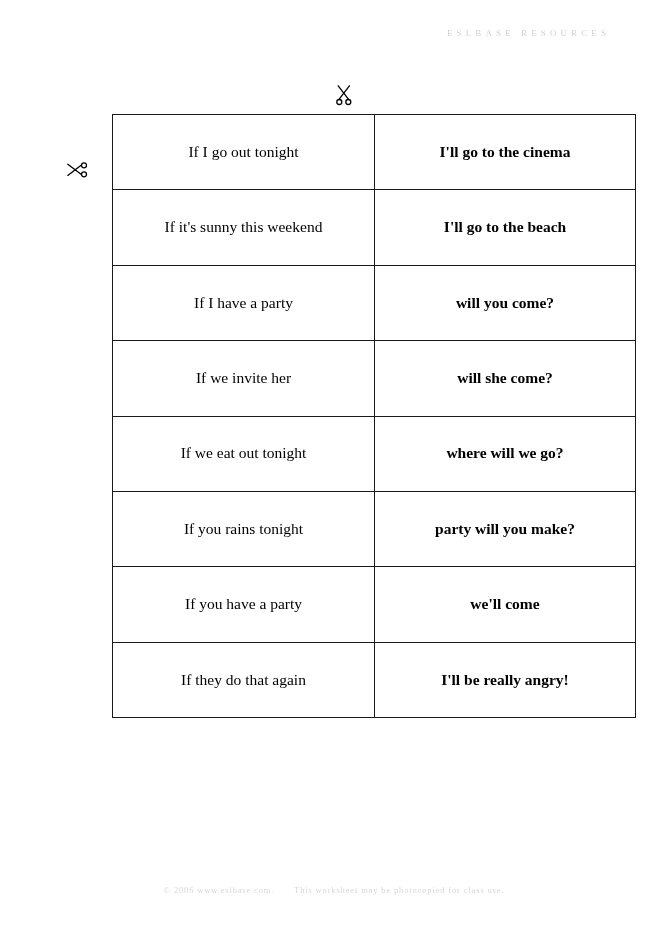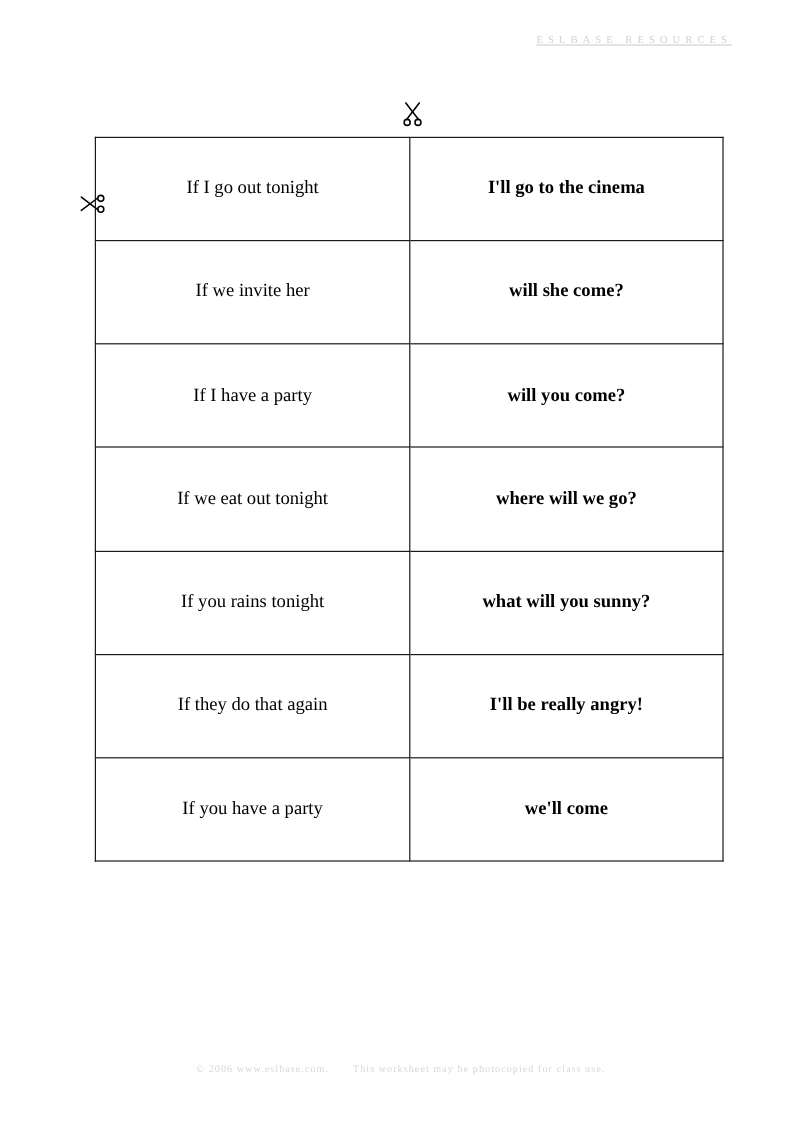--- a/index.html
+++ b/index.html
@@ -19,21 +19,20 @@
   .page-header {
     position: absolute;
     top: 28px;
     right: 58px;
     font-family: "Liberation Serif", "DejaVu Serif", serif;
     font-size: 9px;
     letter-spacing: 4.1px;
     color: #d2d2d2;
     white-space: nowrap;
     text-transform: uppercase;
-    text-decoration: underline;
   }
 
   
   .scissors {
     position: absolute;
     color: #000000;
     line-height: 1;
     user-select: none;
   }
   .scissors svg { display: block; }
@@ -43,21 +42,21 @@
     left: 334px;
   }
   .scissors-left {
     top: 160px;
     left: 66px;
   }
 
   
   .worksheet-table {
     position: absolute;
-    left: 79px;
+    left: 112px;
     top: 114px;
     width: 497px;
     height: 604px;
     border-collapse: collapse;
     table-layout: fixed;
     padding-left: 22px;
   }
   .worksheet-table td {
     border: 1.4px solid #1a1a1a;
     text-align: center;
@@ -114,42 +113,46 @@
   </svg>
 </div>
 
 <table class="worksheet-table">
   <tbody>
     <tr>
       <td class="col-condition">If I go out tonight</td>
       <td class="col-result">I'll go to the cinema</td>
     </tr>
     <tr>
-      <td class="col-condition">If we invite her</td>
-      <td class="col-result">will she come?</td>
+      <td class="col-condition">If it's sunny this weekend</td>
+      <td class="col-result">I'll go to the beach</td>
     </tr>
     <tr>
       <td class="col-condition">If I have a party</td>
       <td class="col-result">will you come?</td>
+    </tr>
+    <tr>
+      <td class="col-condition">If we invite her</td>
+      <td class="col-result">will she come?</td>
     </tr>
     <tr>
       <td class="col-condition">If we eat out tonight</td>
       <td class="col-result">where will we go?</td>
     </tr>
     <tr>
       <td class="col-condition">If you rains tonight</td>
-      <td class="col-result">what will you sunny?</td>
+      <td class="col-result">party will you make?</td>
+    </tr>
+    <tr>
+      <td class="col-condition">If you have a party</td>
+      <td class="col-result">we'll come</td>
     </tr>
     <tr>
       <td class="col-condition">If they do that again</td>
       <td class="col-result">I'll be really angry!</td>
-    </tr>
-    <tr>
-      <td class="col-condition">If you have a party</td>
-      <td class="col-result">we'll come</td>
     </tr>
   </tbody>
 </table>
 
 <div class="page-footer">
   <span>© 2006 www.eslbase.com.</span>
   <span class="footer-gap"></span>
   <span>This worksheet may be photocopied for class use.</span>
 </div>
 

